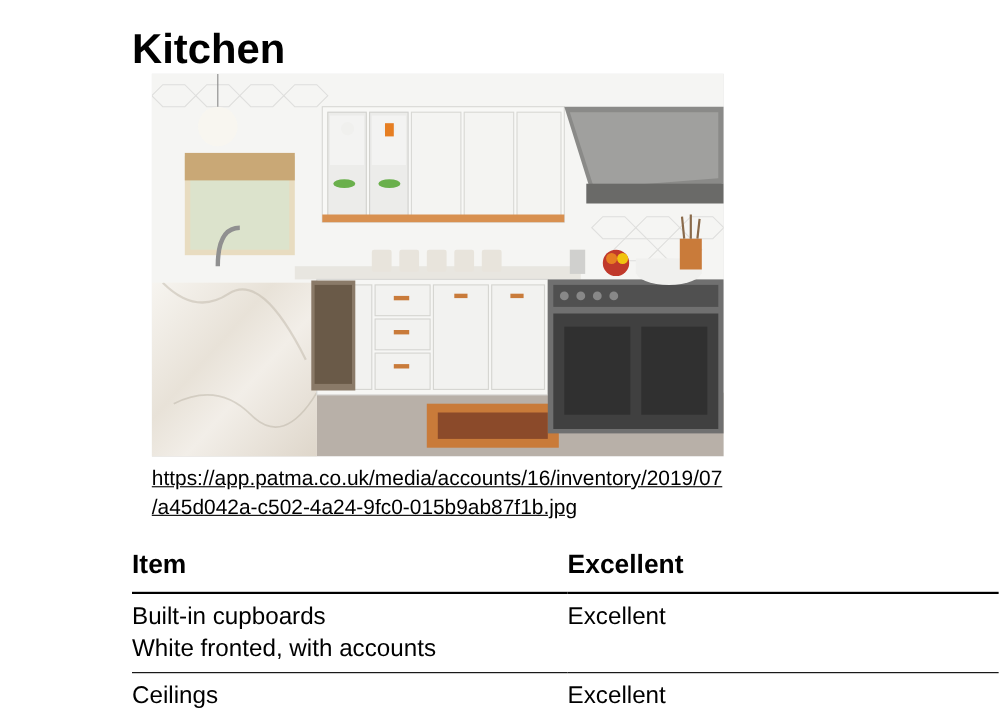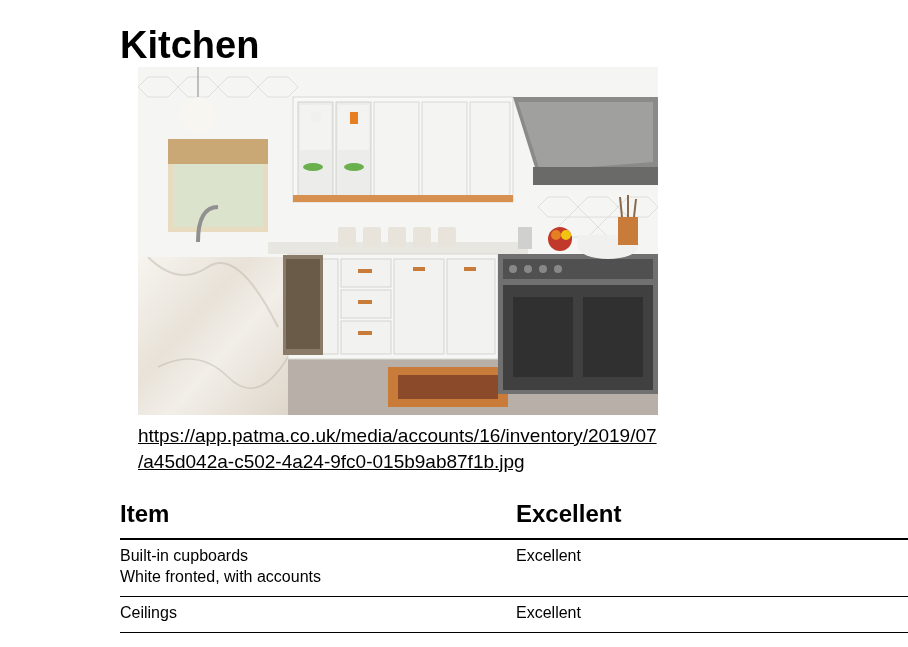--- a/index.html
+++ b/index.html
@@ -60,21 +60,21 @@
       text-align: left;
       font-size: 24px;
       font-weight: bold;
       padding: 6px 0 10px 0;
       border-bottom: 2px solid #000;
     }
     .inventory-table thead th.col-item {
       width: 396px;
     }
     .inventory-table tbody td {
-      font-size: 16px;
+      font-size: 22px;
       padding: 6px 0 8px 0;
       border-bottom: 1px solid #000;
       vertical-align: top;
       line-height: 1.3;
       margin-top: 19px;
     }
     .item-name {
       display: block;
     }
     .item-desc {

